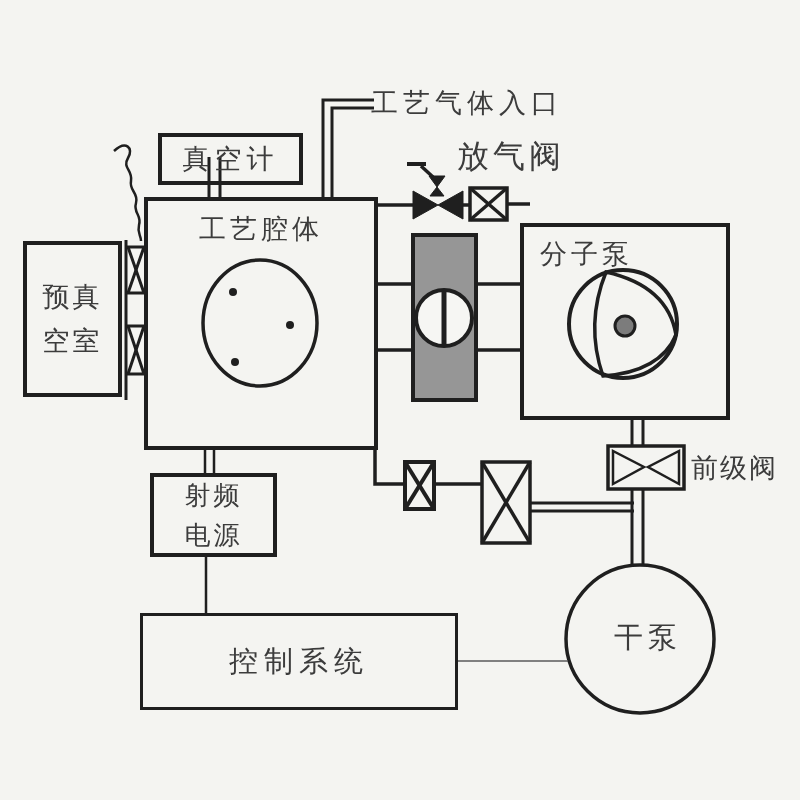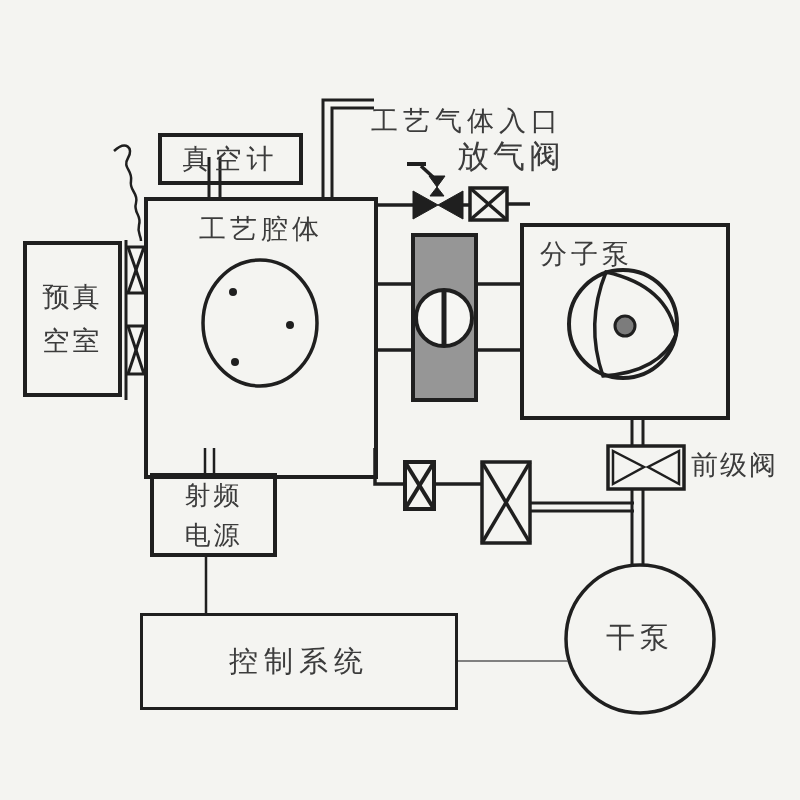--- a/index.html
+++ b/index.html
@@ -17,41 +17,41 @@
   }
   .lbl{
     position:absolute; z-index:3; white-space:nowrap;
     color:#3c3c3c; line-height:1.15;
   }
   .center-lbl{display:flex; align-items:center; justify-content:center; text-align:center;}
 
   
   .vacuum-gauge-box{left:158px; top:105px; width:145px; height:52px;margin-top:28px;}
   .pre-vacuum-box{left:23px; top:241px; width:99px; height:156px;}
-  .chamber-box{left:144px; top:197px; width:234px; height:282px;}
+  .chamber-box{left:144px; top:197px; width:234px; height:253px;}
   .molecular-pump-box{left:520px; top:223px; width:210px; height:197px;}
   .rf-power-box{left:150px; top:473px; width:127px; height:84px;}
   .control-box{left:140px; top:613px; width:318px; height:97px; border-width:3px;}
 
   
   .vacuum-gauge-lbl{left:0; top:0; width:100%; height:100%; font-size:27px; letter-spacing:5px;}
   .pre-vacuum-lbl{left:0; top:0; width:100%; height:100%; font-size:27px; line-height:44px; letter-spacing:3px;}
   .chamber-lbl{left:50%; top:12px; transform:translateX(-50%); font-size:27px; letter-spacing:4px;}
   .molecular-pump-lbl{left:16px; top:11px; font-size:27px; letter-spacing:4px;}
   .rf-power-lbl{left:0; top:0; width:100%; height:100%; font-size:26px; line-height:40px; letter-spacing:3px;}
   .control-lbl{left:0; top:0; width:100%; height:100%; font-size:29px; letter-spacing:6px;}
 
   
   .gate-valve2-lbl{left:20px; top:133px; font-size:27px; letter-spacing:2px;}
-  .gas-inlet-lbl{left:371px; top:87px; font-size:27px; letter-spacing:5px;margin-top:18px;}
+  .gas-inlet-lbl{left:371px; top:87px; font-size:27px; letter-spacing:5px;}
   .vent-valve-lbl{left:457px; top:138px; font-size:32px; letter-spacing:4px;}
   .gate-valve1-lbl{left:418px; top:417px; font-size:27px; letter-spacing:2px;}
-  .foreline-valve-lbl{left:691px; top:452px; font-size:27px; letter-spacing:2px;font-family:Liberation Mono, monospace;}
+  .foreline-valve-lbl{left:691px; top:452px; font-size:27px; letter-spacing:2px;}
   .main-valve-lbl{left:454px; top:558px; font-size:27px; letter-spacing:2px;}
-  .dry-pump-lbl{left:598px; top:621px; width:84px; font-size:29px; letter-spacing:5px; text-align:center;}
+  .dry-pump-lbl{left:598px; top:621px; width:84px; font-size:29px; letter-spacing:5px; text-align:right;}
 </style>
 </head>
 <body>
 
 <div class="stage">
 
   <svg class="layer svg-layer" viewBox="0 0 800 800">
     <g stroke="#1f1f1f" fill="none">
 
       <g stroke-width="3">

